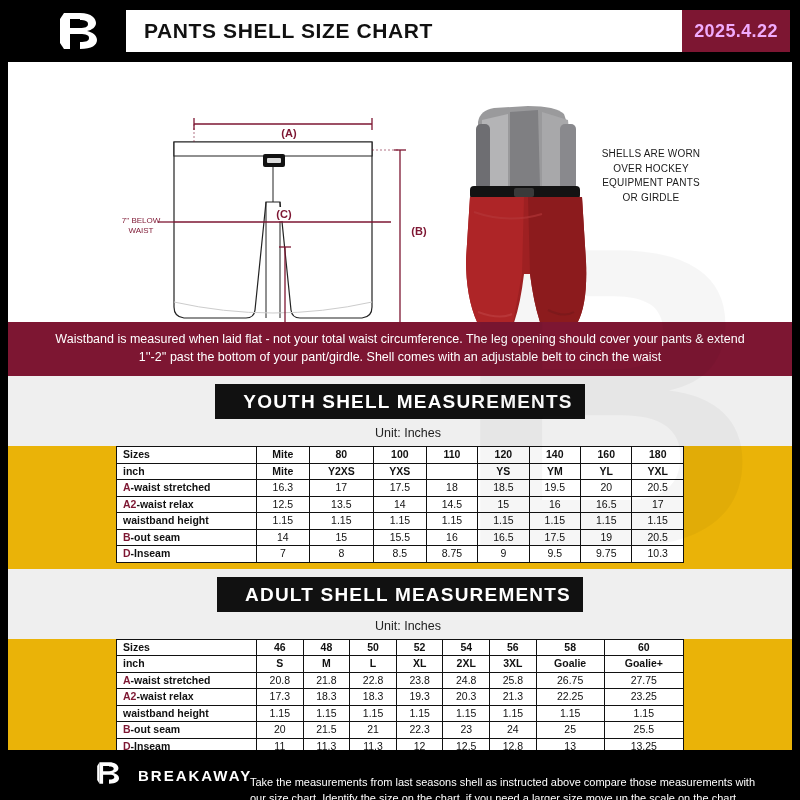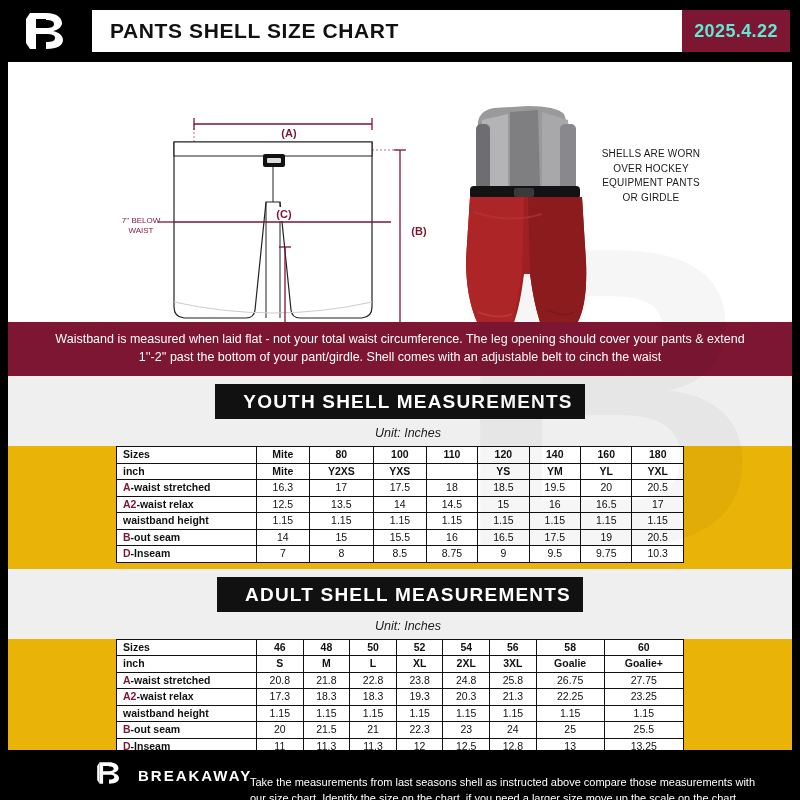--- a/index.html
+++ b/index.html
@@ -16,20 +16,21 @@
     background: #000;
   }
 
   
   .header {
     position: relative;
     height: 62px;
     background: #000;
     display: flex;
     align-items: center;
+    margin-left: 34px;
   }
   .logo-box {
     width: 92px; height: 62px;
     display: flex; align-items: center; justify-content: center;
   }
   .logo-b {
     position: relative;
     width: 44px; height: 44px;
   }
   .logo-b svg { display: block; }
@@ -45,21 +46,21 @@
   .title-bar span {
     font-size: 21px;
     font-weight: bold;
     color: #111;
     letter-spacing: .6px;
   }
   .date-box {
     width: 108px;
     height: 42px;
     background: #7d1632;
-    color: #5eead4;
+    color: #f0abfc;
     display: flex;
     align-items: center;
     justify-content: center;
     font-size: 18px;
     font-weight: bold;
     letter-spacing: .4px;
   }
   .header-right-pad { width: 10px; height: 42px; background:#000; }
 
   
@@ -135,21 +136,20 @@
     font-weight: bold;
     letter-spacing: 1.2px;
     padding: 7px 12px 6px 28px;
   }
   .unit {
     background: #efefef;
     text-align: center;
     font-size: 12.5px;
     color: #222;
     padding: 3px 0 6px 16px;
-    font-style: italic;
   }
 
   
   .table-wrap {
     background: #eab308;
     padding: 0 108px 6px 108px;
   }
   table {
     width: 100%;
     border-collapse: collapse;

